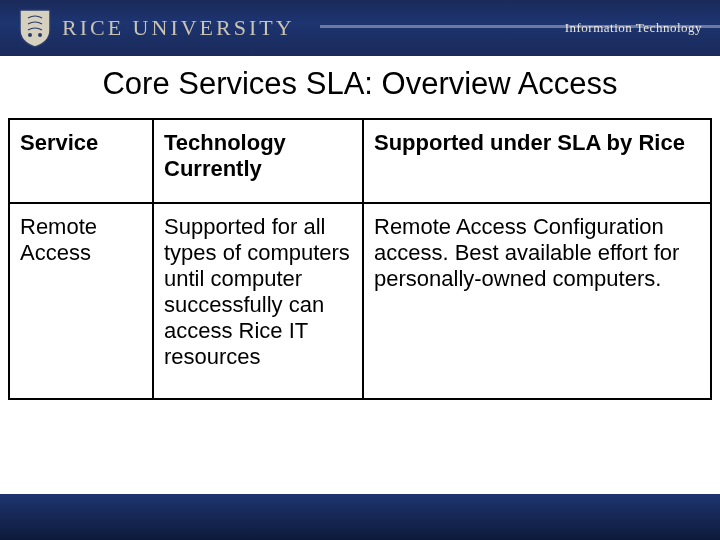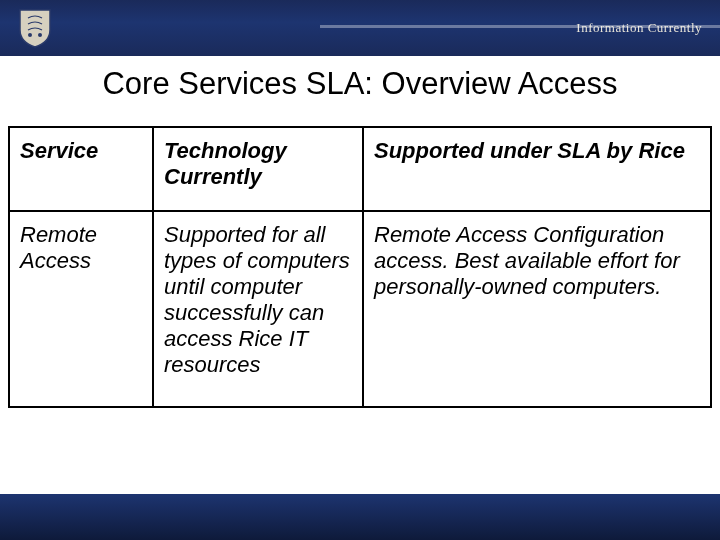--- a/index.html
+++ b/index.html
@@ -53,25 +53,24 @@
   }
   .title {
     text-align: center;
     font-size: 31px;
     font-weight: 400;
     color: #000;
     margin-top: 10px;
     line-height: 1.15;
   }
   .matrix {
-    margin: 24px 8px 0 8px;
+    margin: 16px 8px 0 8px;
     border: 2px solid #000;
     border-collapse: collapse;
     width: calc(100% - 16px);
-    font-style: italic;
   }
   .matrix td, .matrix th {
     border: 2px solid #000;
     padding: 10px 10px 28px 10px;
     vertical-align: top;
     text-align: left;
     font-size: 22px;
     font-weight: 400;
     color: #000;
   }
@@ -95,23 +94,24 @@
 <body>
 
 <div class="topbar">
   <div class="brand">
     <svg class="shield" viewBox="0 0 34 40">
       <path d="M2 2 L32 2 L32 22 Q32 34 17 39 Q2 34 2 22 Z" fill="#d6d0bf" stroke="#2a3a6a" stroke-width="1.5"></path>
       <path d="M10 10 Q17 6 24 10 M10 16 Q17 12 24 16 M10 22 Q17 18 24 22" stroke="#2a3a6a" stroke-width="1.2" fill="none"></path>
       <circle cx="12" cy="27" r="2" fill="#2a3a6a"></circle>
       <circle cx="22" cy="27" r="2" fill="#2a3a6a"></circle>
     </svg>
+    <span class="brand-text">RICE UNIVERSITY</span>
   </div>
   <div class="highlight-strip"></div>
-  <span class="dept">Information Currently</span>
+  <span class="dept">Information Technology</span>
 </div>
 
 <h1 class="title">Core Services SLA: Overview Access</h1>
 
 <table class="matrix">
   <colgroup>
     <col class="col1">
       <col class="col2">
       <col>
   </colgroup>

